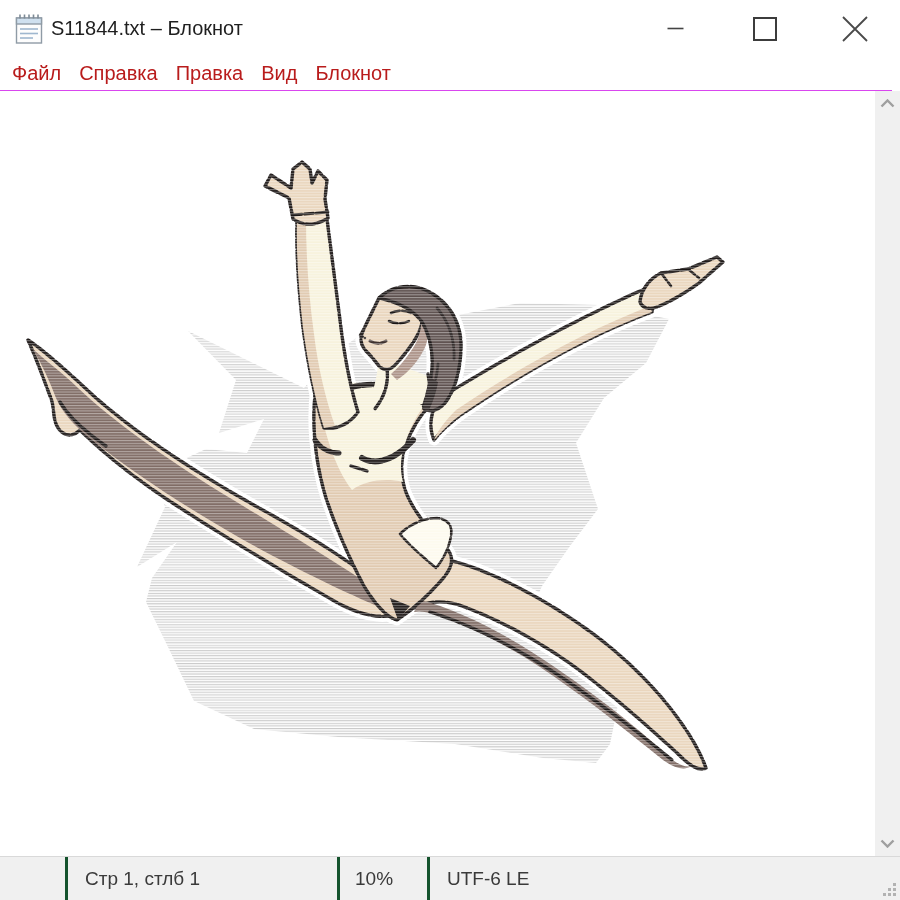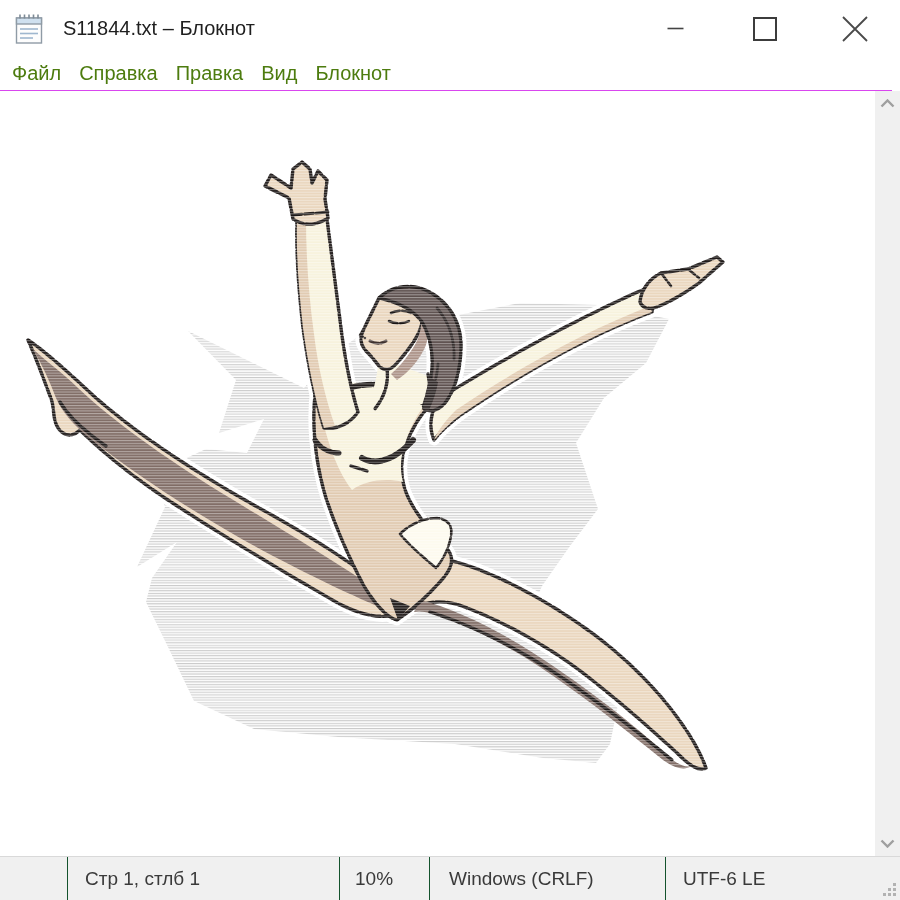--- a/index.html
+++ b/index.html
@@ -12,35 +12,35 @@
   html,body{margin:0;padding:0}
   body{
     width:900px;height:900px;position:relative;overflow:hidden;
     background:var(--paper,#fff);
     font-family:"Liberation Sans", sans-serif;
     -webkit-font-smoothing:antialiased;
   }
   
   .titlebar{position:absolute;top:0;left:0;right:0;height:57px;background:#fff;display:flex;align-items:center}
   .title-icon{margin-left:13px;width:32px;height:34px;flex:0 0 auto}
-  .title-text{margin-left:18px;font-size:20px;color:var(--title-text,#1f1f1f);white-space:nowrap}
+  .title-text{margin-left:6px;font-size:20px;color:var(--title-text,#1f1f1f);white-space:nowrap}
   .controls{position:absolute;right:0;top:0;height:57px;display:flex}
   .ctrl{width:90px;height:57px;display:flex;align-items:center;justify-content:center;background:#fff;border:none;padding:0;cursor:default}
   
-  .menubar{position:absolute;top:57px;left:0;right:8px;height:33px;background:#fff;border-bottom:7px solid #d946ef;display:flex;align-items:center;padding-left:3px;font-size:20px;color:#4d7c0f}
+  .menubar{position:absolute;top:57px;left:0;right:8px;height:33px;background:#fff;border-bottom:7px solid #d946ef;display:flex;align-items:center;padding-left:3px;font-size:20px;color:#b91c1c}
   .menu-item{padding:0 9px;line-height:33px}
   
   .content{position:absolute;top:91px;left:0;width:875px;height:765px;background:#fff;overflow:hidden}
   svg.art{position:absolute;top:-91px;left:0;display:block}
   
   .vscroll{position:absolute;top:91px;right:0;width:25px;height:765px;background:var(--chrome-bg,#f0f0f0);display:flex;flex-direction:column;justify-content:space-between;align-items:center}
   .scroll-btn{width:25px;height:25px;display:flex;align-items:center;justify-content:center;background:transparent;border:none;padding:0}
   
   .statusbar{position:absolute;left:0;right:0;bottom:0;height:43px;background:var(--chrome-bg,#f0f0f0);border-top:1px solid var(--chrome-border,#d9d9d9);display:flex;font-size:19px;color:var(--text,#3a3a3a)}
-  .cell{display:flex;align-items:center;border-right:1px solid #14532d;box-sizing:border-box;white-space:nowrap;overflow:hidden}
+  .cell{display:flex;align-items:center;border-right:3px solid #14532d;box-sizing:border-box;white-space:nowrap;overflow:hidden}
   .c0{width:68px}
   .c1{width:272px;padding-left:17px}
   .c2{width:90px;padding-left:15px}
   .c3{width:236px;padding-left:19px}
   .c4{flex:1;padding-left:17px;border-right:none;position:relative}
   .grip{position:absolute;right:3px;bottom:3px}
   
   .halo{fill:#fff;stroke:#fff;stroke-width:11;stroke-linejoin:round;stroke-linecap:round}
   .ol{fill:none;stroke:var(--ink,#1a1514);stroke-width:3.4;stroke-linecap:round;stroke-linejoin:round;stroke-dasharray:9 2.5}
   .olf{stroke:var(--ink,#1a1514);stroke-width:3.4;stroke-linejoin:round;stroke-linecap:round;stroke-dasharray:9 2.5}
@@ -177,21 +177,20 @@
     <svg width="15" height="9" viewBox="0 0 15 9">
         <path d="M1.5,1.5 L7.5,7.5 L13.5,1.5" fill="none" stroke="#9f9f9f" stroke-width="2.4"></path>
       </svg>
   </button>
 </div>
 
 <div class="statusbar">
   <div class="cell c0"></div>
   <div class="cell c1">Стр 1, стлб 1</div>
   <div class="cell c2">10%</div>
-  <div class="cell c3">Windows (CRLF)</div>
   <div class="cell c4">
     <span>UTF-6 LE</span>
     <svg class="grip" width="14" height="14" viewBox="0 0 14 14">
       <g fill="#b2b2b2">
         <rect x="10" y="0" width="3" height="3"></rect>
         <rect x="5" y="5" width="3" height="3"></rect>
           <rect x="10" y="5" width="3" height="3"></rect>
         <rect x="0" y="10" width="3" height="3"></rect>
           <rect x="5" y="10" width="3" height="3"></rect>
           <rect x="10" y="10" width="3" height="3"></rect>

